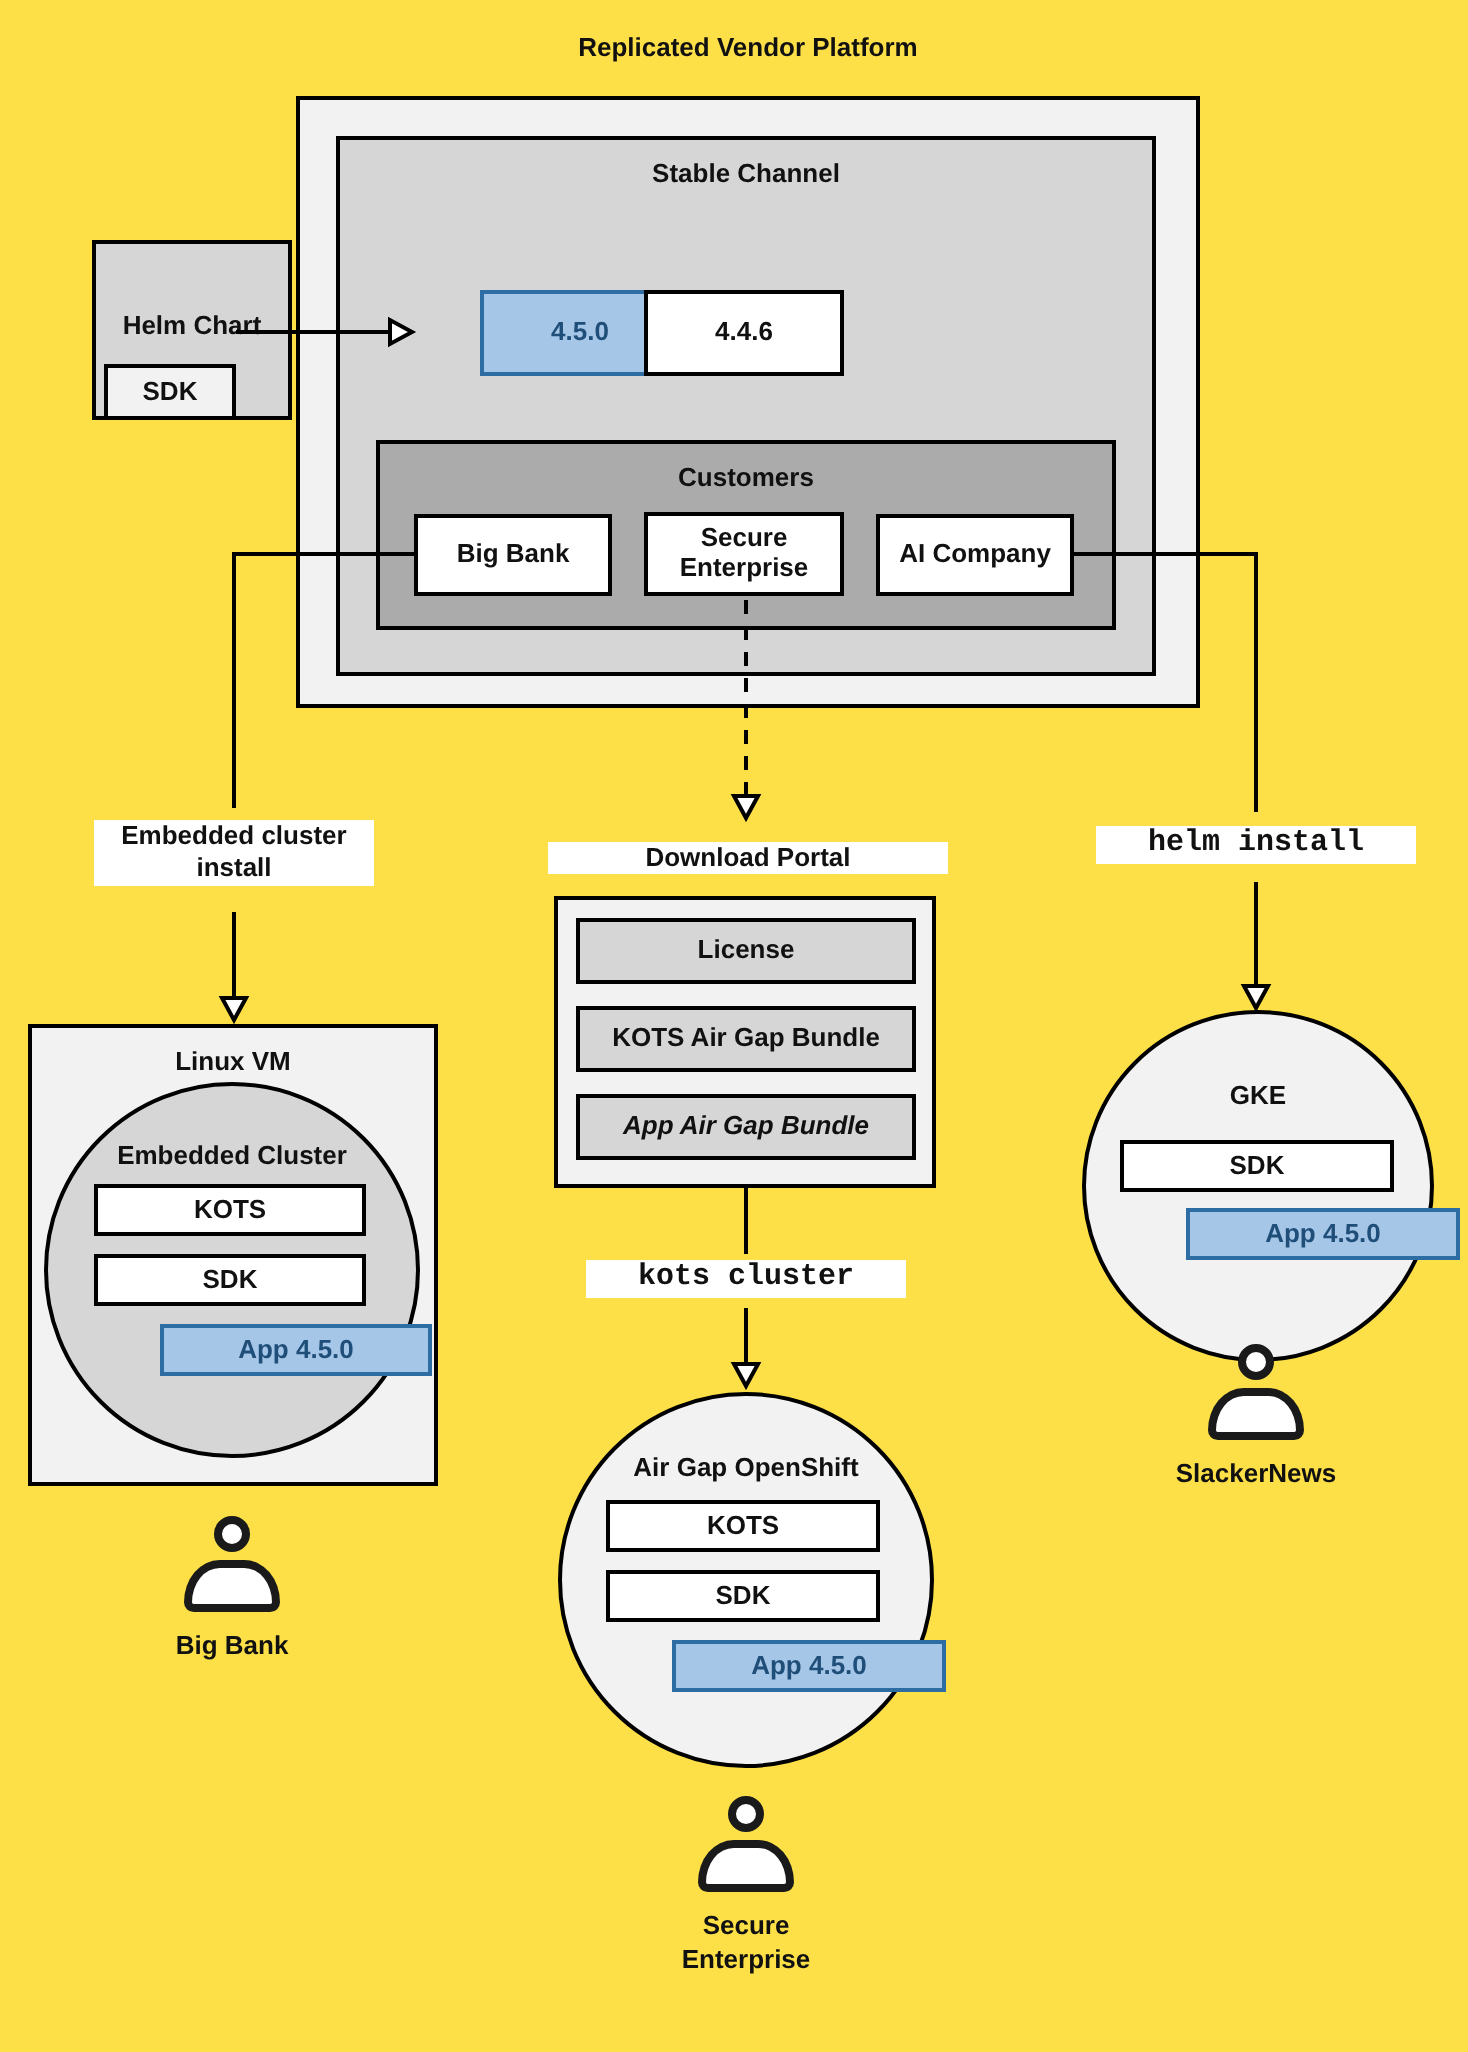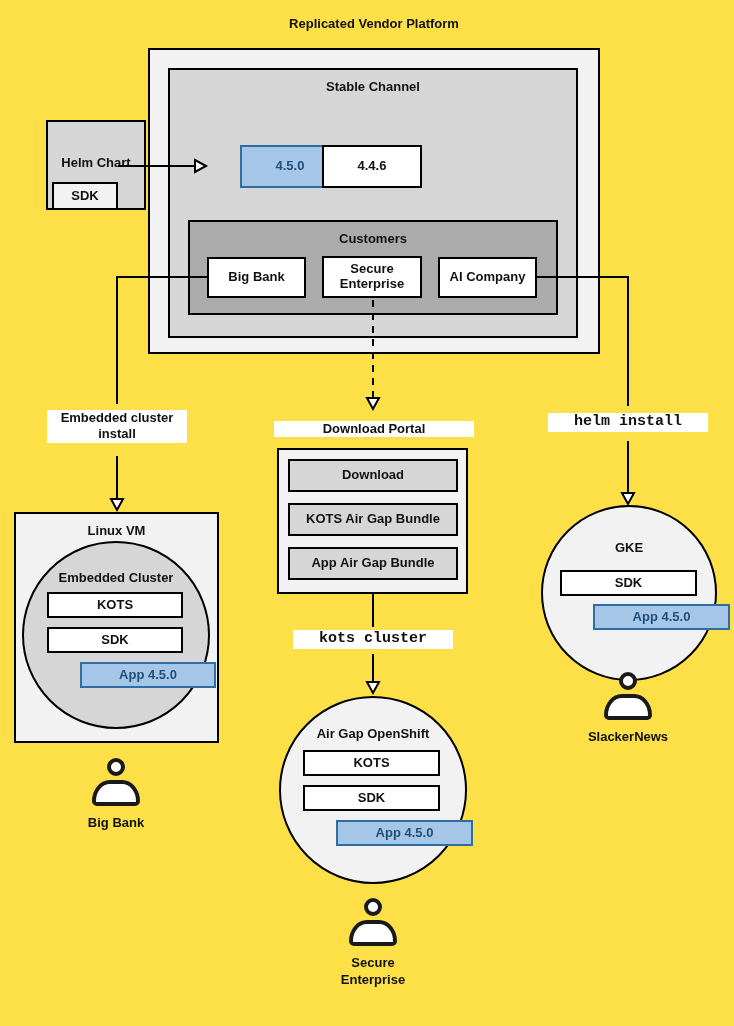--- a/index.html
+++ b/index.html
@@ -63,23 +63,23 @@
     <div class="abs" style="top:33px; left:0; width:100%; text-align:center; font-weight:bold; font-size:13px;">Helm Chart</div>
   </div>
   <div class="box fill-l1 leaf" style="left:52px; top:182px; width:66px; height:28px;">SDK</div>
 
   <div class="edge-label z6" style="left:47px; top:410px; width:140px;">Embedded cluster install</div>
   <div class="edge-label z6" style="left:274px; top:421px; width:200px;">Download Portal</div>
   <div class="edge-label mono z6" style="left:548px; top:413px; width:160px;">helm install</div>
   <div class="edge-label mono z6" style="left:293px; top:630px; width:160px;">kots cluster</div>
 
   <div class="box fill-l1" style="left:277px; top:448px; width:191px; height:146px;"></div>
-  <div class="box fill-l2 leaf" style="left:288px; top:459px; width:170px; height:33px;">Download</div>
+  <div class="box fill-l2 leaf" style="left:288px; top:459px; width:170px; height:33px;">License</div>
   <div class="box fill-l2 leaf" style="left:288px; top:503px; width:170px; height:33px;">KOTS Air Gap Bundle</div>
-  <div class="box fill-l2 leaf" style="left:288px; top:547px; width:170px; height:33px;">App Air Gap Bundle</div>
+  <div class="box fill-l2 leaf" style="left:288px; top:547px; width:170px; height:33px;font-style:italic;">App Air Gap Bundle</div>
 
   <div class="box fill-l1" style="left:14px; top:512px; width:205px; height:231px;">
     <div class="container-label">Linux VM</div>
   </div>
   <div class="circle fill-l2" style="left:22px; top:541px; width:188px; height:188px;">
     <div class="container-label" style="top:27px;">Embedded Cluster</div>
   </div>
   <div class="box fill-white leaf" style="left:47px; top:592px; width:136px; height:26px;">KOTS</div>
   <div class="box fill-white leaf" style="left:47px; top:627px; width:136px; height:26px;">SDK</div>
   <div class="box fill-blue leaf blue-text" style="left:47px; top:662px; width:136px; height:26px;">App 4.5.0</div>

